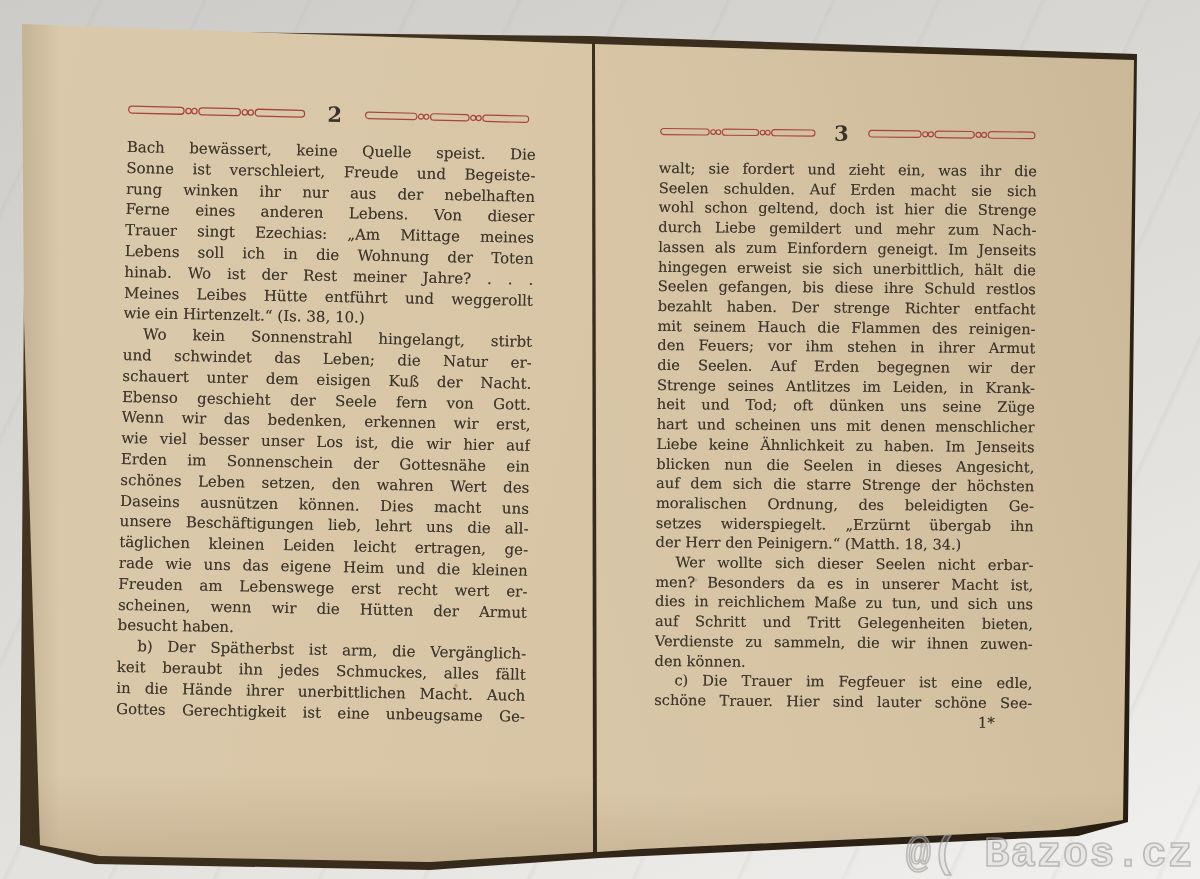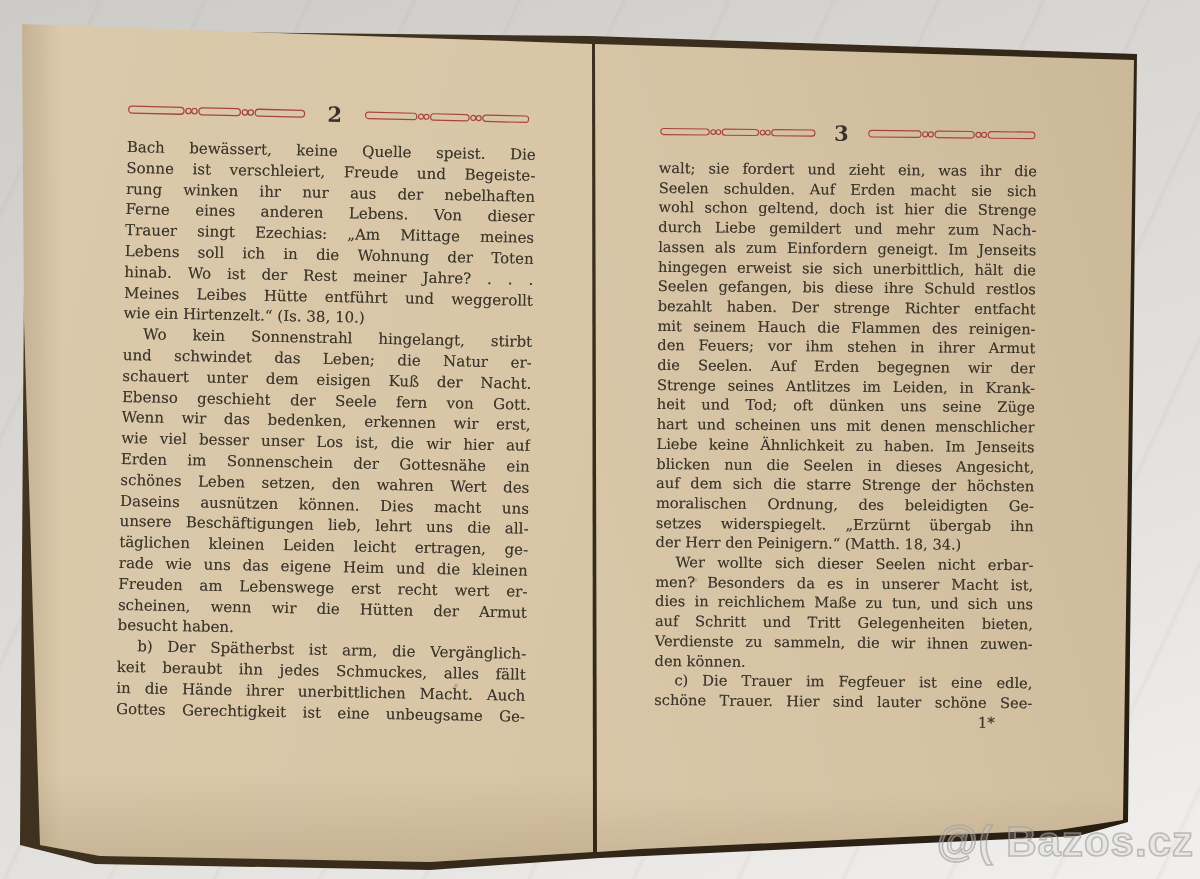--- a/index.html
+++ b/index.html
@@ -71,22 +71,22 @@
   .text .line.end{text-align-last:left;}
   .text .line.indent{text-indent:20px;}
   .signature{
     position:absolute;left:659px;top:711px;width:378px;
     text-align:right;padding-right:42px;box-sizing:border-box;
     font-size:15px;color:var(--ink,#3c352b);transform:rotate(0.5deg);transform-origin:0 0;
     text-shadow:0 0 .4px rgba(60,53,43,.55);
   }
   
   .watermark{
-    position:absolute;right:6px;bottom:13px;
-    font-family:Liberation Sans, sans-serif;font-weight:bold;
+    position:absolute;right:6px;bottom:0px;
+    font-family:Liberation Mono, monospace;font-weight:bold;
     font-size:42px;letter-spacing:1px;
     color:rgba(205,205,203,.22);
     -webkit-text-stroke:1.6px rgba(162,160,157,.65);
   }
 </style>
 </head>
 <body>
 
 <div class="scene">
 

